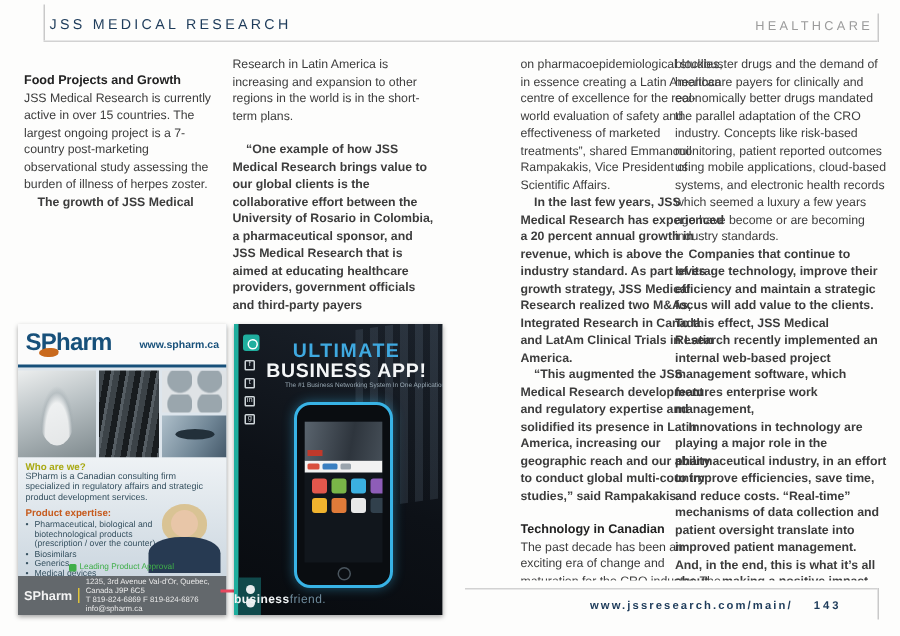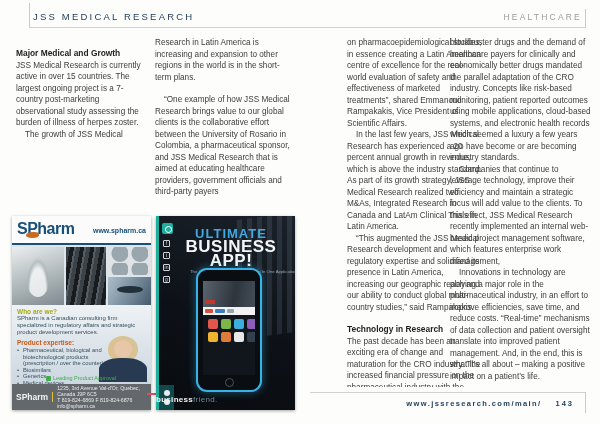--- a/index.html
+++ b/index.html
@@ -18,32 +18,32 @@
   .section-label {
     position:absolute; right:18px; top:12px;
     font-size:8.5px; letter-spacing:2.2px; color:#9b9b9b;text-align:right;
   }
   .header-rule { position:absolute; left:29px; top:27px; width:556px; height:1px; background:#d2d2d2; }
   .crop-left  { position:absolute; left:29px; top:3px;  width:1px; height:24px; background:#c9c9c9; }
   .crop-right { position:absolute; left:585px; top:9px; width:1px; height:19px; background:#c9c9c9; }
   .footer-rule { position:absolute; left:310px; top:392px; width:275px; height:1px; background:#d2d2d2; }
   .footer-tick { position:absolute; left:585px; top:392px; width:1px; height:21px; background:#c9c9c9; }
   .page-footer {
-    position:absolute; left:306px; top:399px; width:268px; text-align:right;
+    position:absolute; left:293px; top:399px; width:268px; text-align:right;
     font-size:7.5px; font-weight:bold; letter-spacing:1.4px; color:#1d3b5a;
   }
   .page-footer .pagenum { margin-left:14px; letter-spacing:2px; }
   
   .col { position:absolute; top:37px; font-size:8.2px; line-height:11.5px; letter-spacing:0; color:#3c3c3c; overflow:hidden; }
   .col-1 { left:16px;  width:134px; height:176px; }
   .col-2 { left:155px; width:136px; height:176px; }
   .col-3 { left:310px; width:136px; height:350px;margin-left:37px; }
   .col-4 { left:450px; width:141px; height:350px; }
   .col p { margin:0; }
-  .col p.indent { text-indent:9px; }
+  .col p.indent { text-indent:9px;font-weight:bold; }
   .col p.gap-top { margin-top:11px; }
   .col h3 { font-size:8.4px; line-height:11.5px; color:#222; margin-top:11px; font-weight:bold; }
   
   .ad { box-shadow:0 1px 3px rgba(0,0,0,.35); }
   .sp-ad { position:absolute; left:12px; top:216px; width:139px; height:194px; background:#dde5ec; overflow:hidden; }
   .sp-top { position:absolute; left:0; top:0; width:100%; height:29px; background:#fbfbfb; border-bottom:2px solid #17507a; }
   .sp-logo { position:absolute; left:5px; top:4px; font-size:16px; font-weight:bold; color:#17507a; letter-spacing:-0.5px; }
   .sp-beaver { position:absolute; left:14px; top:16px; width:13px; height:6px; background:#c96a1e; border-radius:60% 40% 50% 50%; }
   .sp-url { position:absolute; right:5px; top:11px; font-size:7px; font-weight:bold; color:#17507a; }
   .sp-collage { position:absolute; left:0; top:31px; width:100%; height:58px; display:flex; }
@@ -74,21 +74,21 @@
   
   .bf-ad { position:absolute; left:156px; top:216px; width:139px; height:194px; background:linear-gradient(200deg,#1b222b 0%,#0d1117 55%,#080b0f 100%); overflow:hidden; }
   .bf-building { position:absolute; right:0; top:0; width:58px; height:120px; background:repeating-linear-gradient(90deg, rgba(120,140,160,.18) 0 5px, rgba(20,25,32,.1) 5px 10px); transform:skewY(-8deg); }
   .bf-strip { position:absolute; left:0; top:0; width:3px; height:100%; background:#1fae9e; }
   .bf-appicon { position:absolute; left:6px; top:7px; width:11px; height:11px; background:#1fae9e; border-radius:2px; }
   .bf-appicon:after { content:""; position:absolute; left:3px; top:3px; width:5px; height:5px; border:1px solid #fff; border-radius:50%; }
   .bf-socials { position:absolute; left:7px; top:24px; display:flex; flex-direction:column; gap:5px; }
   .bf-socials span { width:7px; height:7px; border:1px solid #cfd6da; border-radius:1px; color:#cfd6da; font-size:5px; line-height:5px; text-align:center; display:block; }
   .bf-title { position:absolute; left:18px; top:11px; width:114px; text-align:center; }
   .bf-t1 { font-size:13px; font-weight:bold; letter-spacing:1px; color:#3fa9e0; line-height:13px; }
-  .bf-t2 { font-size:17px; font-weight:bold; letter-spacing:0.5px; color:#f4f6f7; line-height:14px; }
+  .bf-t2 { font-size:13px; font-weight:bold; letter-spacing:0.5px; color:#f4f6f7; line-height:14px; }
   .bf-tag { margin-top:1px; font-size:6px; transform:scale(.72); transform-origin:center top; color:#97a7b2; white-space:nowrap; }
   .bf-phone { position:absolute; left:40px; top:52px; width:66px; height:124px; background:#0a0d11; border:2px solid #38b3e6; border-radius:11px; box-shadow:0 0 8px rgba(56,179,230,.45); }
   .bf-screen { position:absolute; left:5px; top:11px; width:52px; height:94px; background:#11161c; overflow:hidden; }
   .bf-news { width:100%; height:26px; background:linear-gradient(100deg,#5a646e 0%,#2e353d 60%,#454e57 100%); position:relative; }
   .bf-news:after { content:""; position:absolute; left:2px; bottom:3px; width:10px; height:4px; background:#c0392b; }
   .bf-stats { width:100%; height:8px; background:#f2f2f2; display:flex; align-items:center; gap:2px; padding:0 2px; }
   .bf-stats i { display:block; height:4px; border-radius:1px; }
   .bf-stat-r { width:8px; background:#d94f3d; }
   .bf-stat-b { width:10px; background:#3a7fc1; }
   .bf-stat-g { width:7px; background:#9aa4ad; }
@@ -106,35 +106,35 @@
 
 <div class="page">
 
   <div class="crop-left"></div>
   <div class="crop-right"></div>
   <div class="journal-title">JSS MEDICAL RESEARCH</div>
   <div class="section-label">HEALTHCARE</div>
   <div class="header-rule"></div>
 
   <div class="col col-1">
-    <h3>Major Medical and Growth</h3>
+    <h3>Food Projects and Growth</h3>
     <p>JSS Medical Research is currently active in over 15 countries. The largest ongoing project is a 7-country post-marketing observational study assessing the burden of illness of herpes zoster.</p>
     <p class="indent">The growth of JSS Medical</p>
   </div>
 
   <div class="col col-2">
     <p>Research in Latin America is increasing and expansion to other regions in the world is in the short-term plans.</p>
     <p class="indent gap-top">“One example of how JSS Medical Research brings value to our global clients is the collaborative effort between the University of Rosario in Colombia, a pharmaceutical sponsor, and JSS Medical Research that is aimed at educating healthcare providers, government officials and third-party payers</p>
   </div>
 
   <div class="col col-3">
     <p>on pharmacoepidemiological studies, in essence creating a Latin American centre of excellence for the real-world evaluation of safety and effectiveness of marketed treatments”, shared Emmanouil Rampakakis, Vice President of Scientific Affairs.</p>
     <p class="indent">In the last few years, JSS Medical Research has experienced a 20 percent annual growth in revenue, which is above the industry standard. As part of its growth strategy, JSS Medical Research realized two M&amp;As, Integrated Research in Canada and LatAm Clinical Trials in Latin America.</p>
     <p class="indent">“This augmented the JSS Medical Research development and regulatory expertise and solidified its presence in Latin America, increasing our geographic reach and our ability to conduct global multi-country studies,” said Rampakakis.</p>
-    <h3>Technology in Research</h3>
+    <h3>Technology in Canadian</h3>
     <p>The past decade has been an exciting era of change and maturation for the CRO industry. The increased financial pressure on the pharmaceutical industry with the expiration of patents on</p>
   </div>
 
   <div class="col col-4">
     <p>blockbuster drugs and the demand of healthcare payers for clinically and economically better drugs mandated the parallel adaptation of the CRO industry. Concepts like risk-based monitoring, patient reported outcomes using mobile applications, cloud-based systems, and electronic health records which seemed a luxury a few years ago have become or are becoming industry standards.</p>
     <p class="indent">Companies that continue to leverage technology, improve their efficiency and maintain a strategic focus will add value to the clients. To this effect, JSS Medical Research recently implemented an internal web-based project management software, which features enterprise work management,</p>
     <p class="indent">Innovations in technology are playing a major role in the pharmaceutical industry, in an effort to improve efficiencies, save time, and reduce costs.  “Real-time” mechanisms of data collection and patient oversight translate into improved patient management. And, in the end, this is what it’s all about – making a positive impact on a patient’s life.</p>
   </div>
 
   <div class="sp-ad ad">

